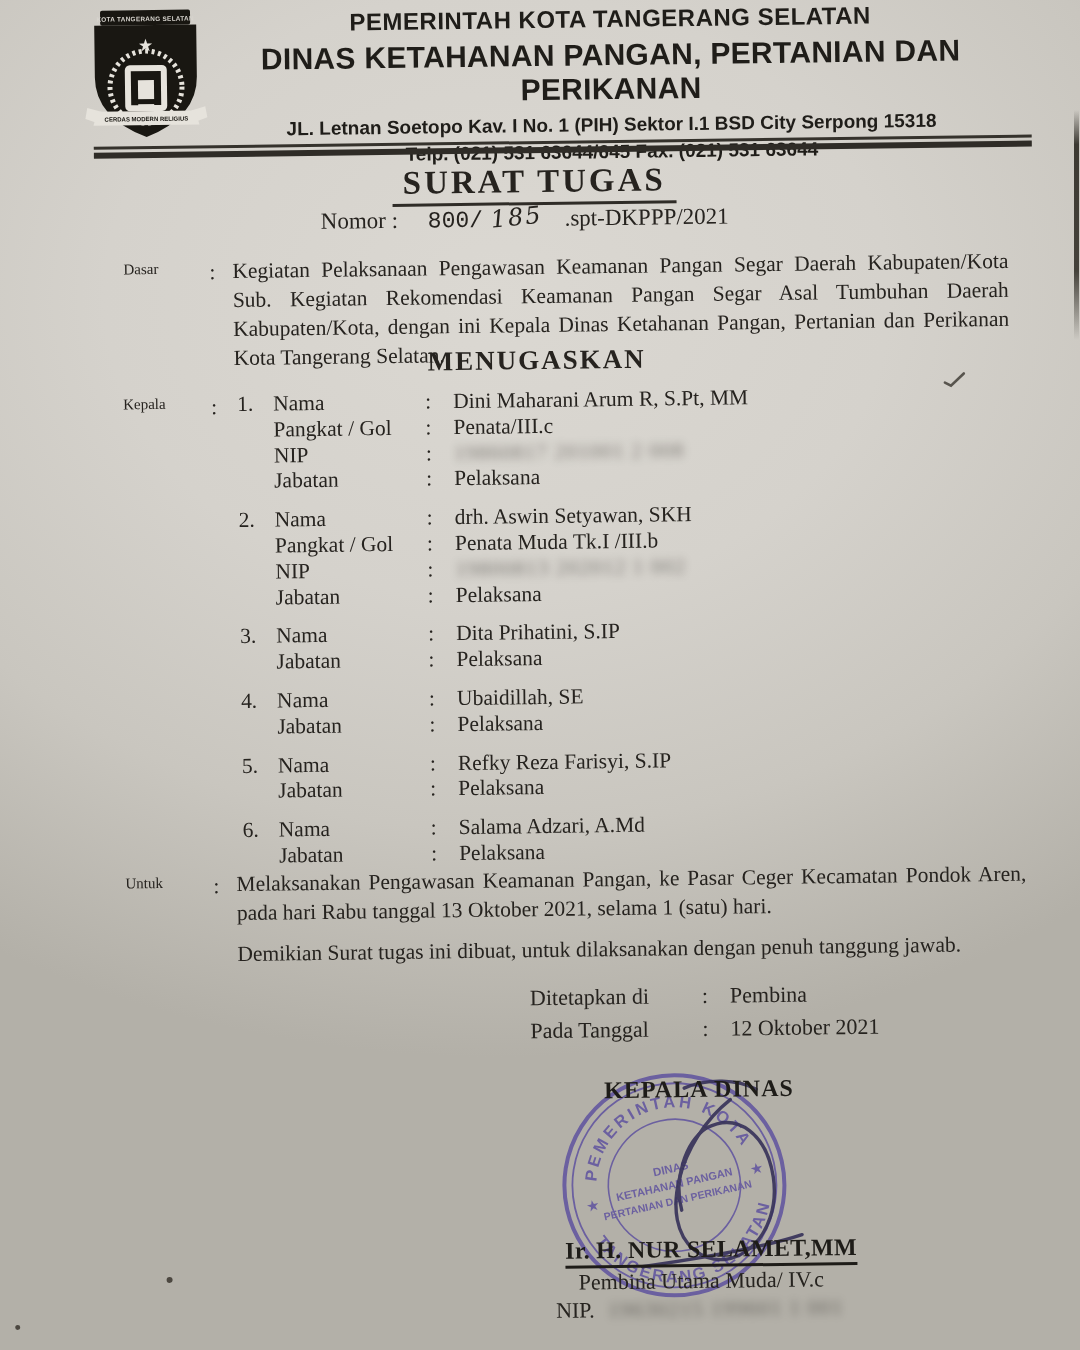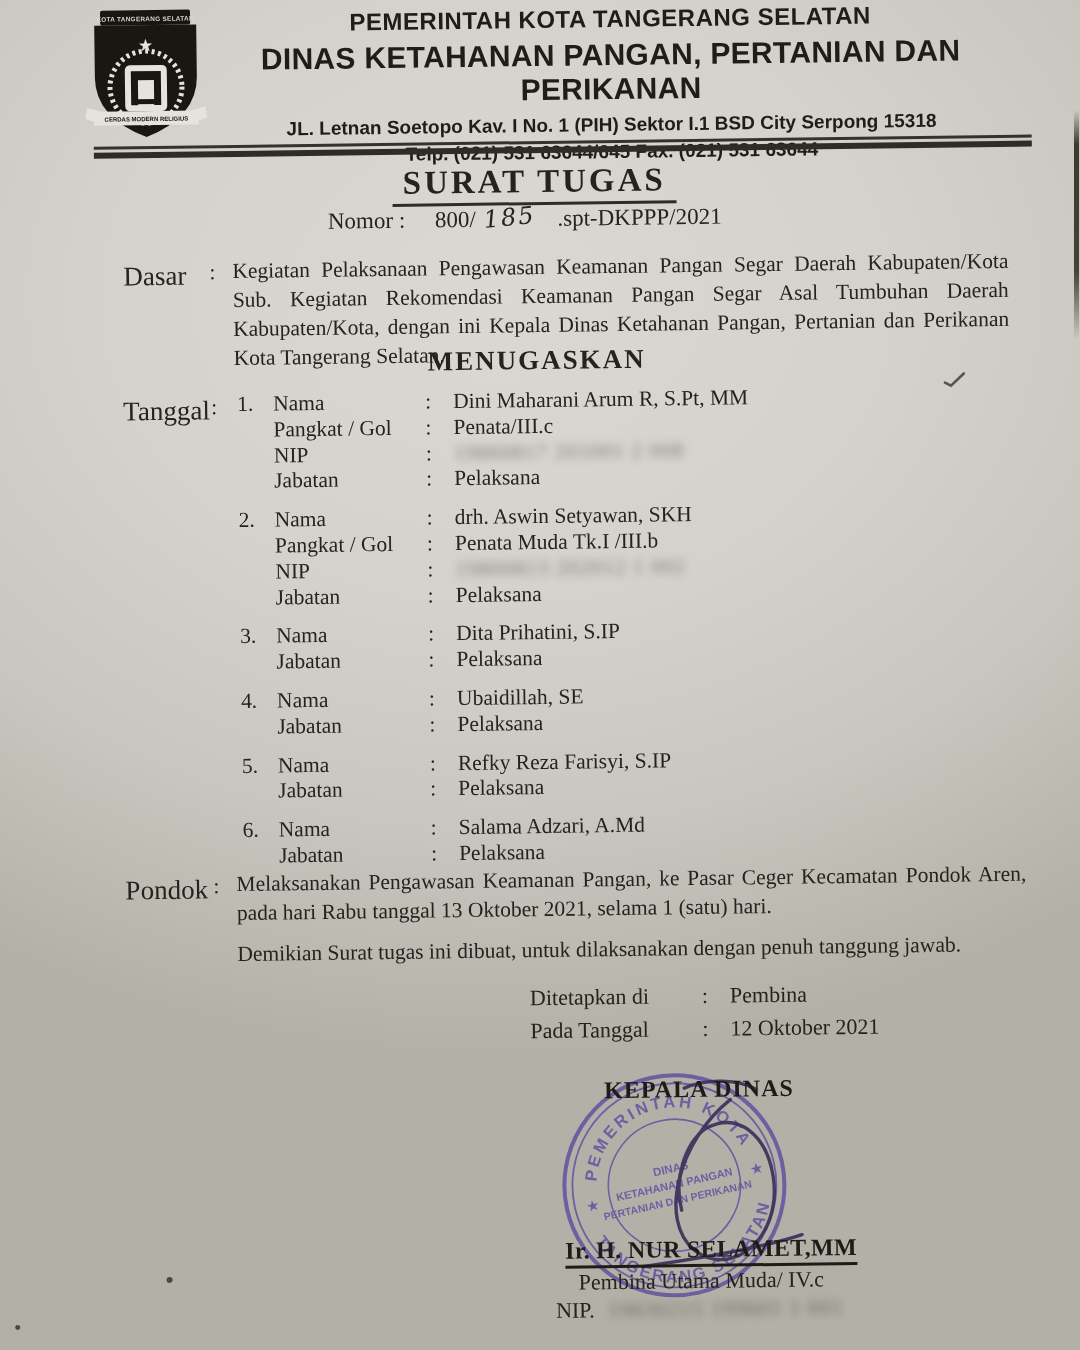--- a/index.html
+++ b/index.html
@@ -17,21 +17,21 @@
   .h4{font-size:19px;font-weight:600;}
   .rule{left:100px;top:141px;width:938px;}
   .rule .thin{height:3px;background:#35322c;margin-bottom:3px;}
   .rule .thick{height:6px;background:#2f2c27;}
   .title-wrap{left:0;top:163px;width:1080px;text-align:center;}
   .title{display:inline-block;font-size:33px;letter-spacing:3px;font-weight:600;
     border-bottom:3px solid #2f2c27;padding:0 10px 2px;}
   .nomor{left:0;top:204px;width:1060px;text-align:center;font-size:23px;}
   .hand{font-family:"DejaVu Serif",serif;font-style:italic;font-size:24px;display:inline-block;
     transform:rotate(-5deg) translateY(-1px);margin:0 16px 0 8px;letter-spacing:2px;}
-  .lbl{font-size:27px;text-align:right;}
+  .lbl{font-size:15px;text-align:right;}
   .colon{font-size:21.5px;}
   .para{font-size:21.5px;line-height:29px;text-align:justify;}
   .menugaskan{left:0;top:345px;width:1080px;text-align:center;font-size:27px;font-weight:bold;letter-spacing:2px;}
   .persons{left:240px;top:388px;width:720px;font-size:21.5px;}
   .person{margin-bottom:13px;}
   .krow{display:flex;height:25.8px;align-items:flex-start;}
   .kno{width:36px;}
   .kfield{width:152px;}
   .kcolon{width:28px;text-align:left;}
   .blur{filter:blur(4.5px);opacity:.5;letter-spacing:1px;}
@@ -81,31 +81,31 @@
     <div class="thin"></div>
     <div class="thick"></div>
   </div>
 
   <div class="abs title-wrap">
     <span class="title">SURAT TUGAS</span>
   </div>
 
   <div class="abs nomor">
     <span>Nomor :</span>
-    <span style="margin-left:24px;">800/</span><span class="hand">185</span>
+    <span style="margin-left:24px;font-family:Liberation Mono, monospace;">800/</span><span class="hand">185</span>
     <span>.spt-DKPPP/2021</span>
   </div>
 
   <div class="abs lbl" style="left:128px;top:256px;">Dasar</div>
   <div class="abs colon" style="left:214px;top:256px;">:</div>
   <div class="abs para" style="left:237px;top:253px;width:776px;">Kegiatan Pelaksanaan Pengawasan Keamanan Pangan Segar Daerah Kabupaten/Kota Sub. Kegiatan Rekomendasi Keamanan Pangan Segar Asal Tumbuhan Daerah Kabupaten/Kota, dengan ini Kepala Dinas Ketahanan Pangan, Pertanian dan Perikanan Kota Tangerang Selatan.</div>
 
   <div class="abs menugaskan">MENUGASKAN</div>
 
-  <div class="abs lbl" style="left:126px;top:391px;">Tanggal</div>
+  <div class="abs lbl" style="left:126px;top:391px;">Kepala</div>
   <div class="abs colon" style="left:214px;top:391px;">:</div>
 
   <div class="abs persons">
 
     <div class="person">
       <div class="krow">
           <span class="kno">1.</span>
           <span class="kfield">Nama</span>
           <span class="kcolon">:</span>
           <span>Dini Maharani Arum R, S.Pt, MM</span>
@@ -215,21 +215,21 @@
           <span class="kcolon">:</span>
           <span>Pelaksana</span>
         </div>
     </div>
   </div>
 
   <svg class="abs" style="left:944px;top:376px;" width="28" height="18" viewBox="0 0 28 18">
     <path d="M4 12 L10 15 L23 3" fill="none" stroke="#3a362f" stroke-width="2.6" stroke-linecap="round" opacity="0.8"></path>
   </svg>
 
-  <div class="abs lbl" style="left:122px;top:870px;">Pondok</div>
+  <div class="abs lbl" style="left:122px;top:870px;">Untuk</div>
   <div class="abs colon" style="left:210px;top:870px;">:</div>
   <div class="abs para" style="left:233px;top:866px;width:790px;">Melaksanakan Pengawasan Keamanan Pangan, ke Pasar Ceger Kecamatan Pondok Aren, pada hari Rabu tanggal 13 Oktober 2021, selama 1 (satu) hari.</div>
 
   <div class="abs para" style="left:233px;top:936px;width:790px;text-align:left;">Demikian Surat tugas ini dibuat, untuk dilaksanakan dengan penuh tanggung jawab.</div>
 
   <div class="abs place-block">
     <div class="prow">
         <span class="pfield">Ditetapkan di</span>
         <span class="pcolon">:</span>
         <span>Pembina</span>

